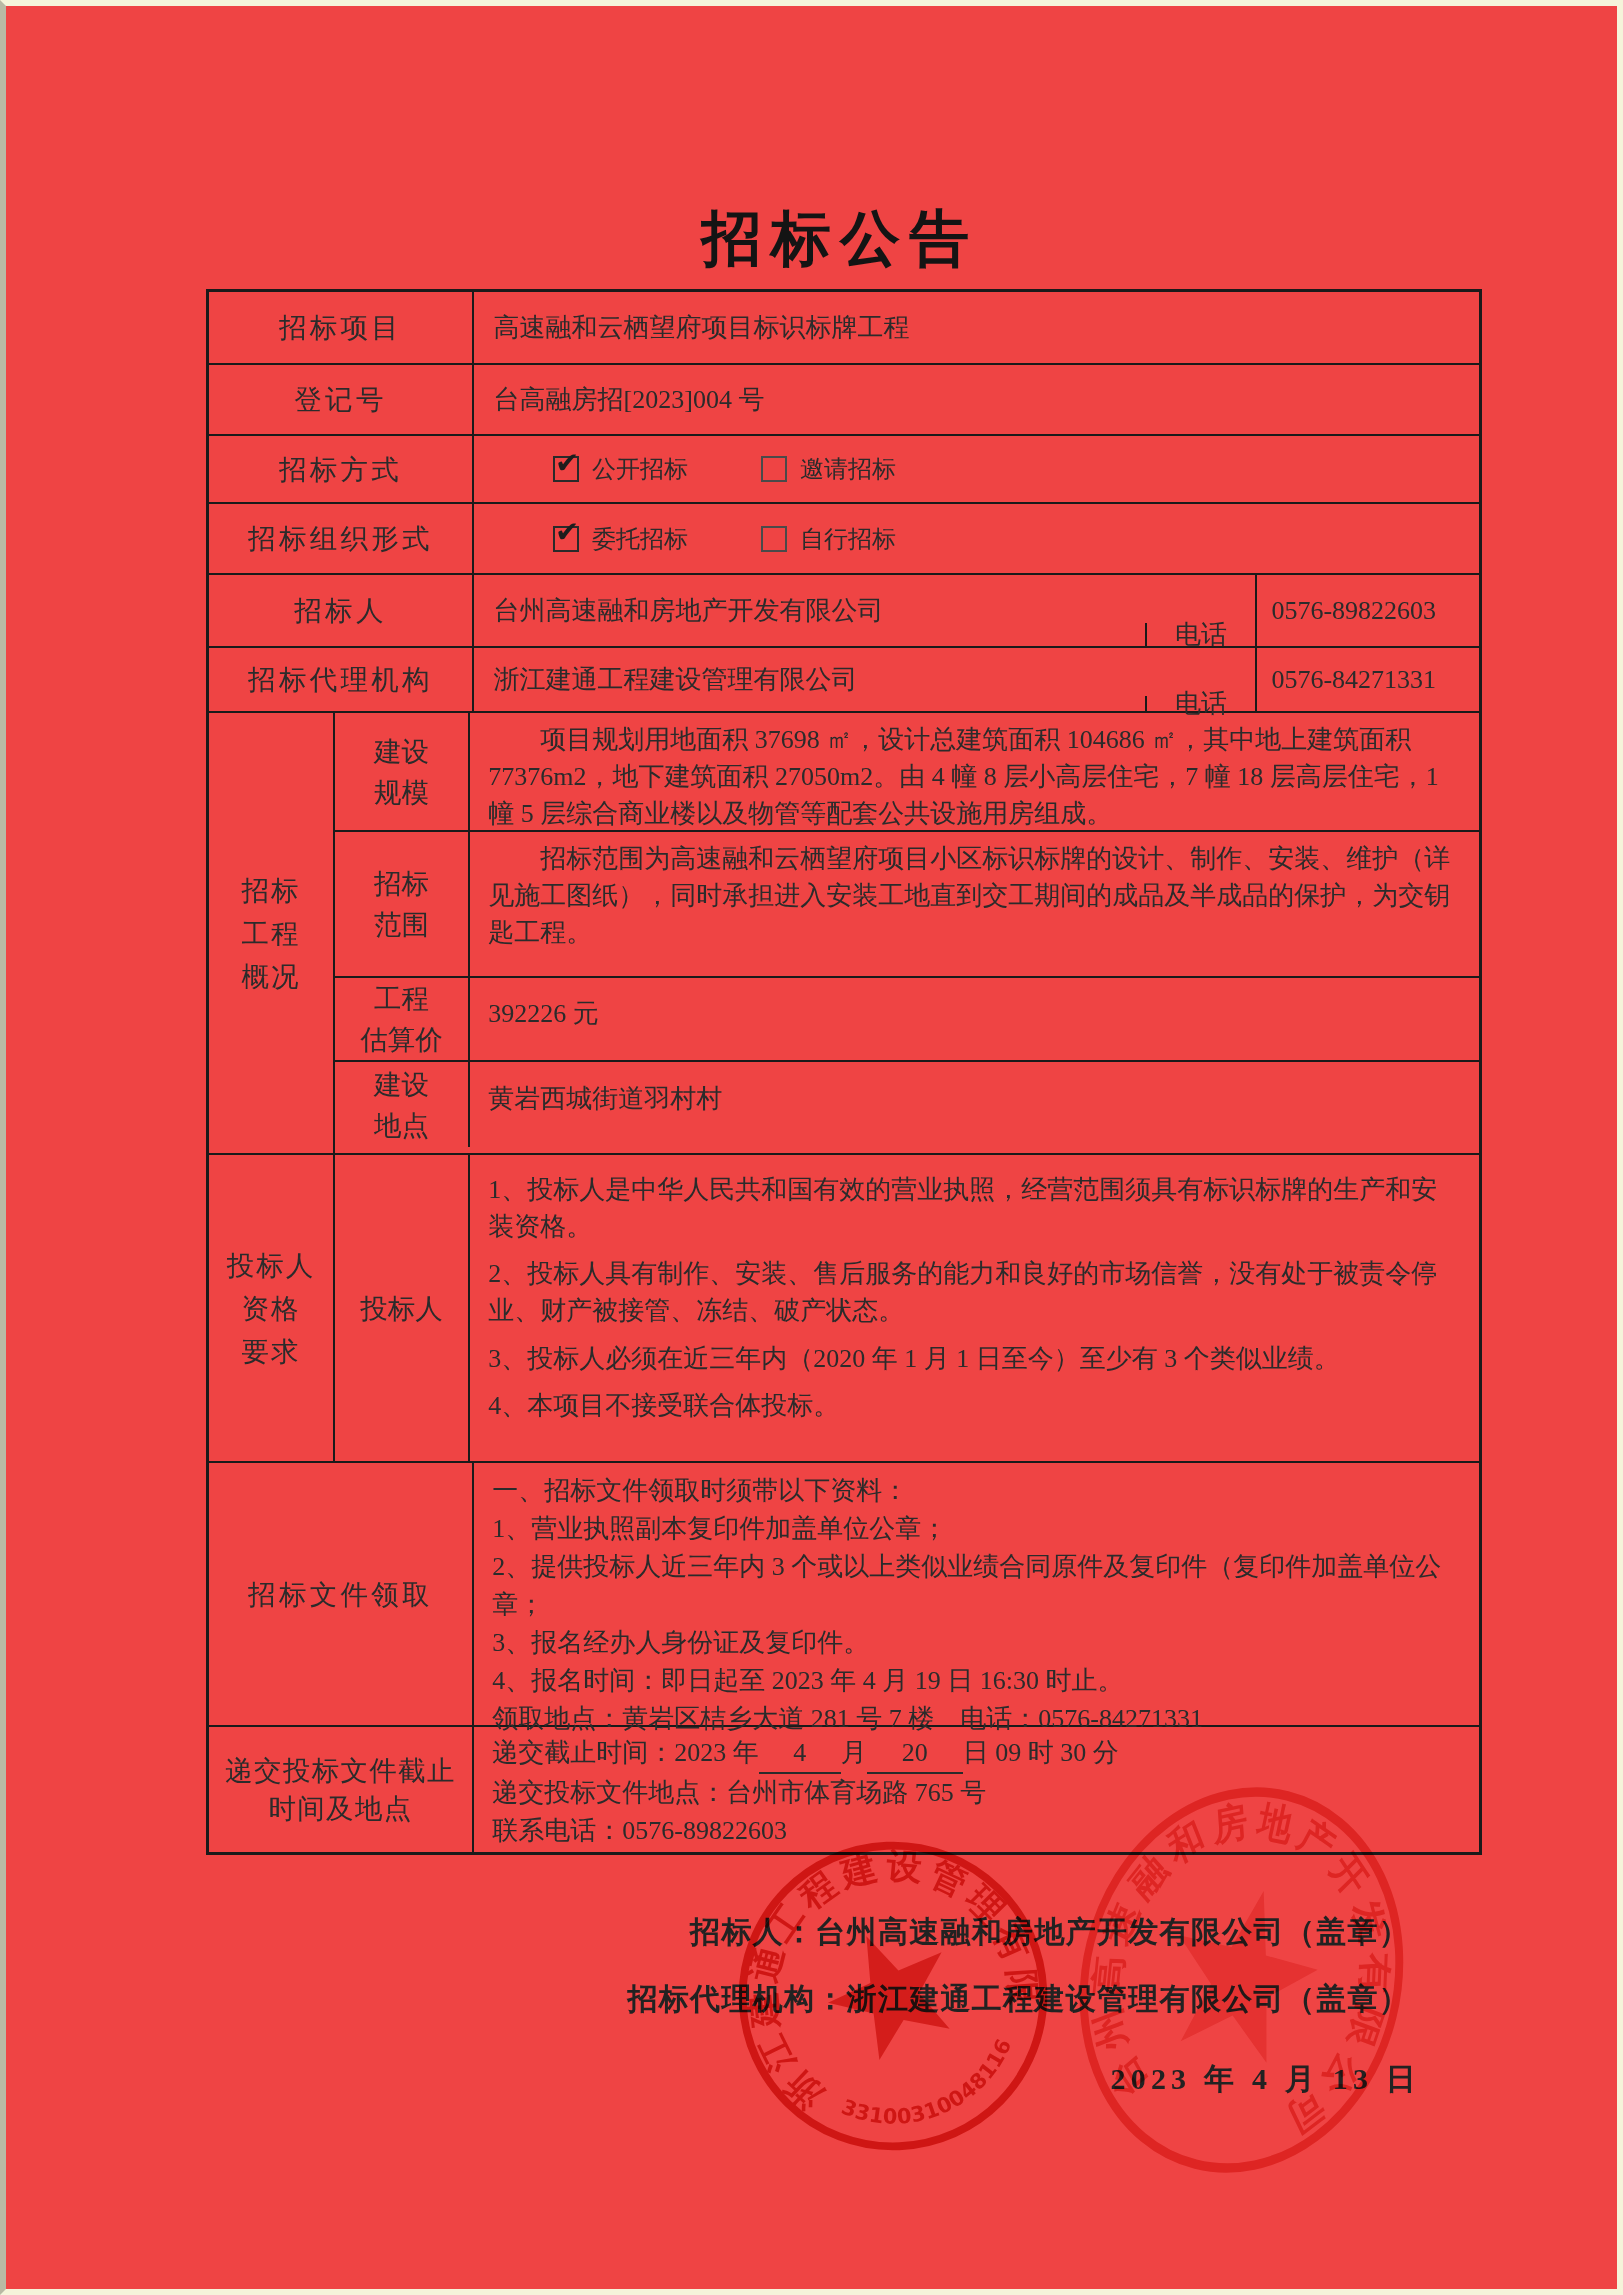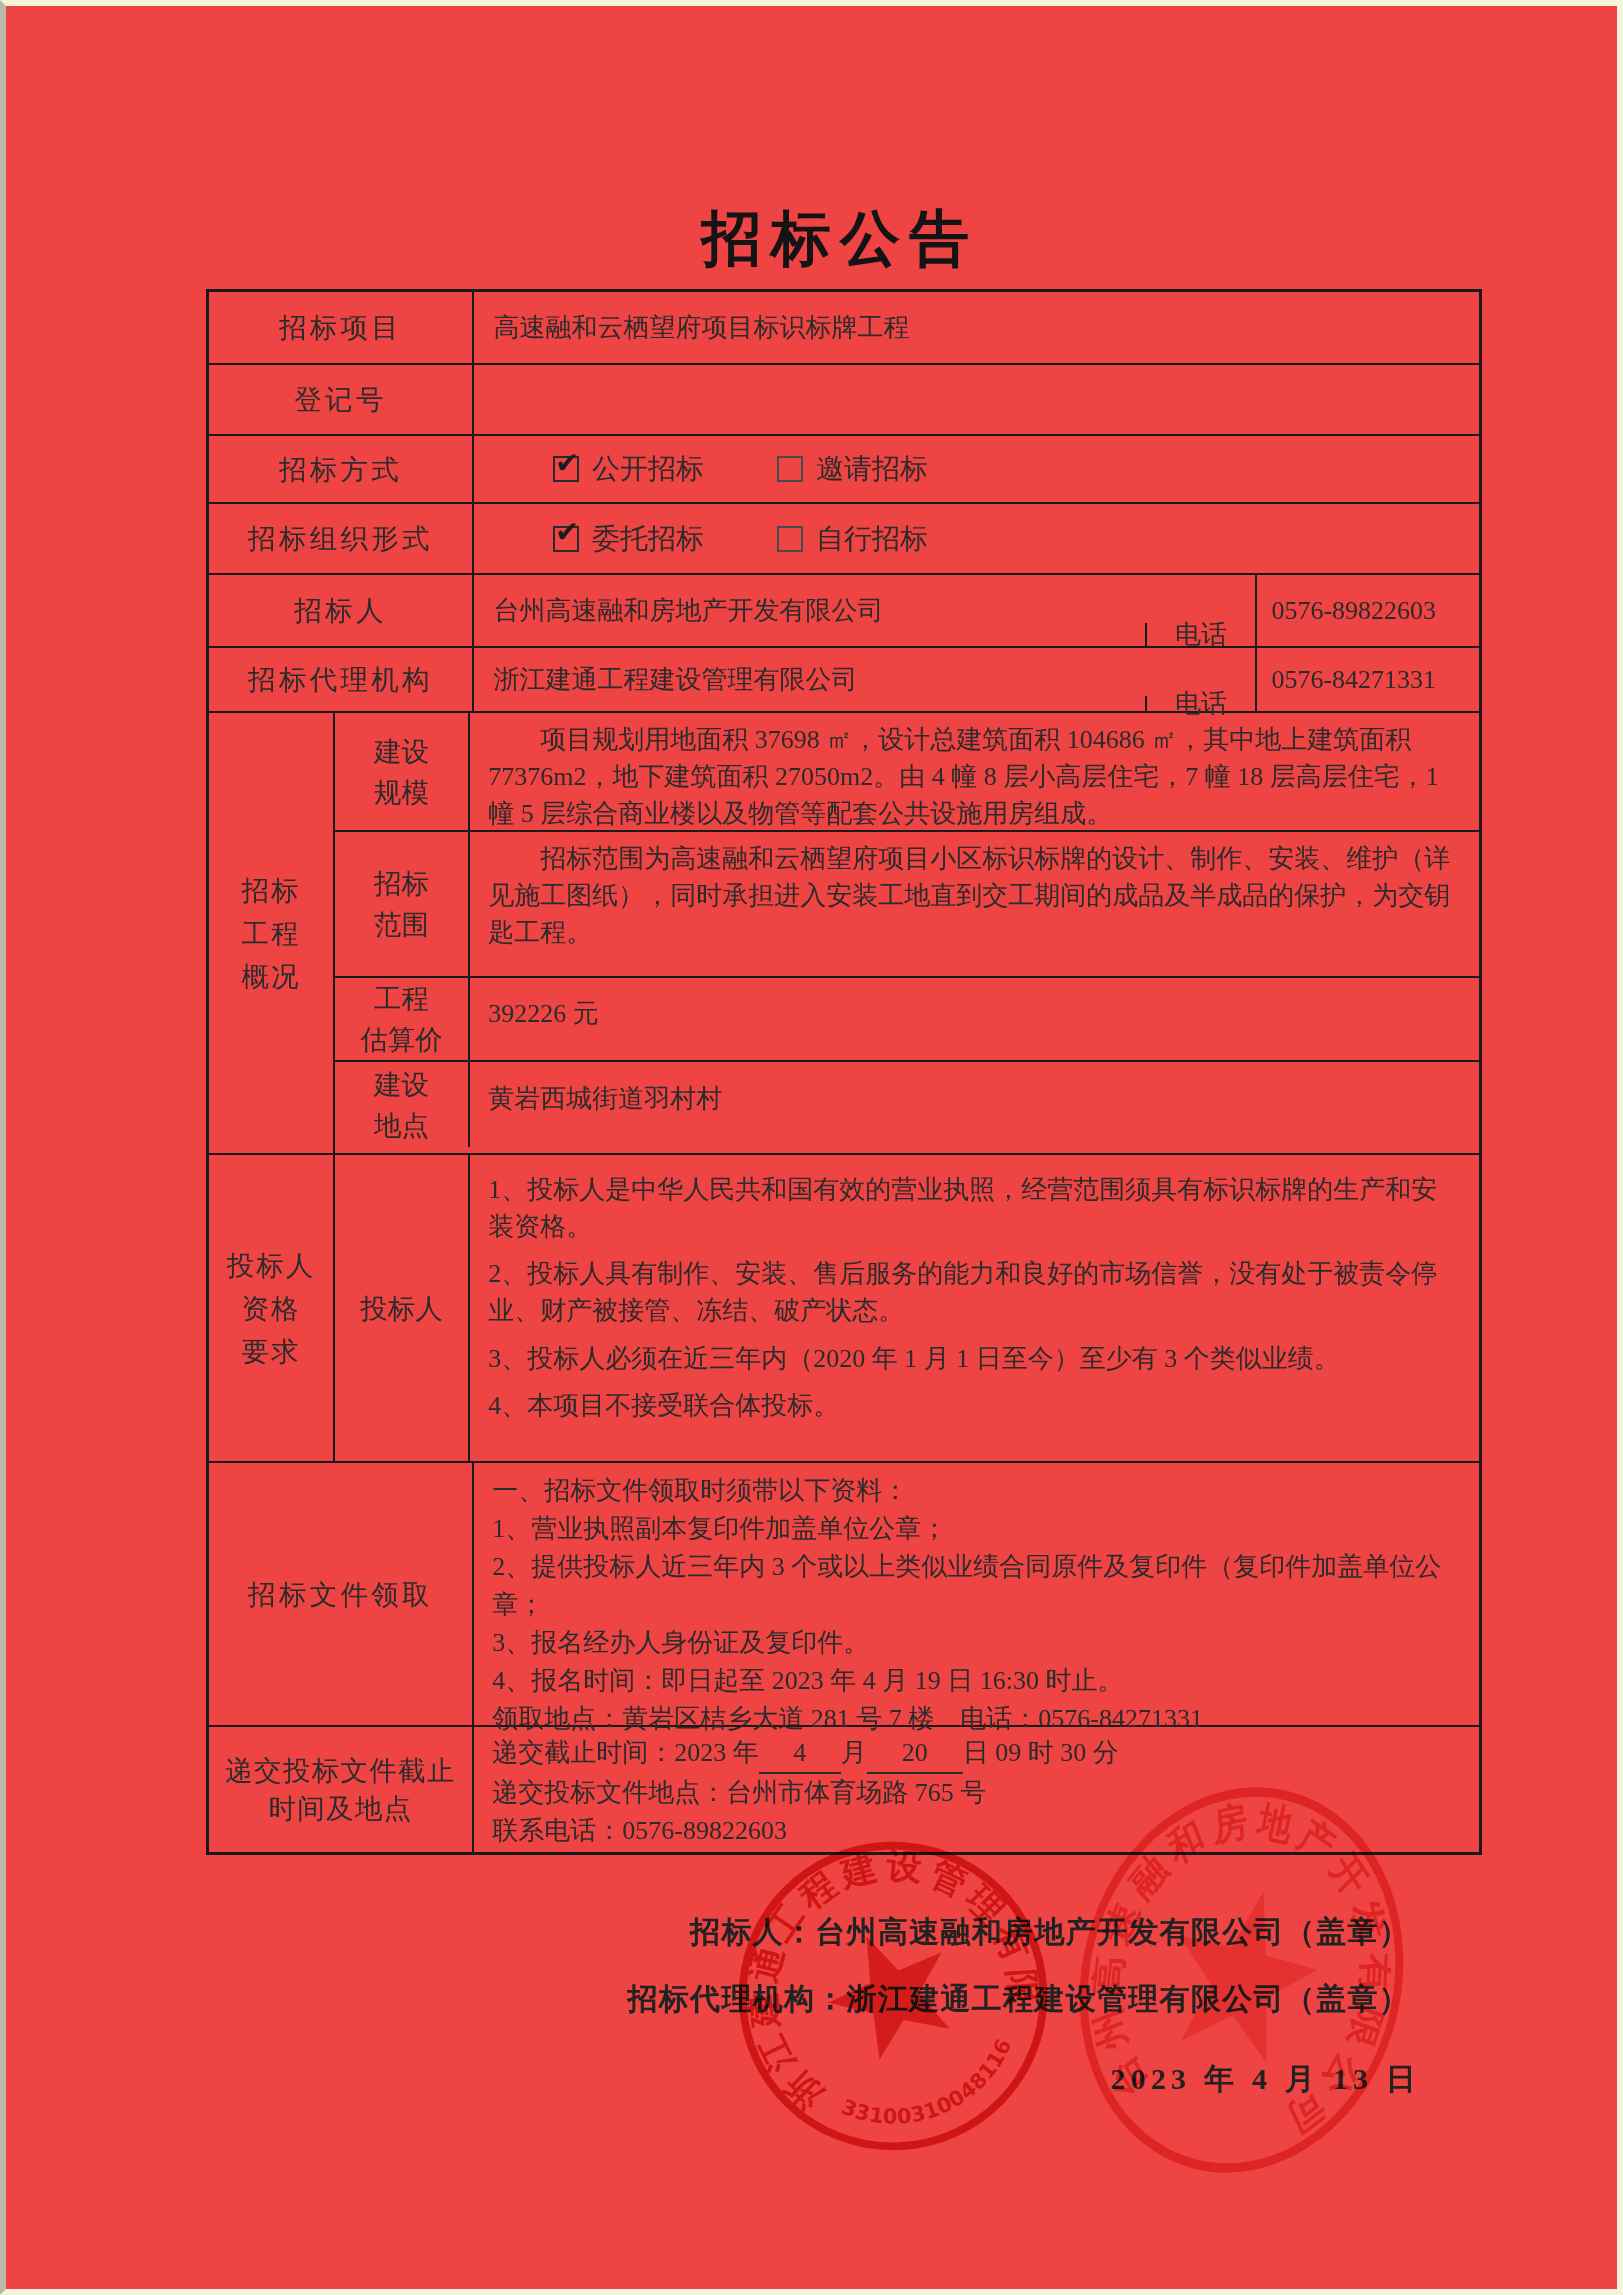--- a/index.html
+++ b/index.html
@@ -44,21 +44,21 @@
   .chkgap{width:47px;}
   .box{
     width:22px;height:22px;border:2px solid #2a2a2a;display:inline-flex;
     align-items:center;justify-content:center;position:relative;flex:0 0 auto;
   }
   .box .tick{
     font-family:"DejaVu Sans",sans-serif;font-weight:700;font-size:29px;
     line-height:1;color:#1d1d1d;position:absolute;left:0px;top:-9.2px;
   }
   .box.empty{border-color:#4a4a4a;}
-  .opt{font-size:28px;}
+  .opt{font-size:24px;}
   .u{display:inline-block;min-width:38px;padding:0 22px;text-align:center;border-bottom:2px solid #2b2b2b;}
   .f1,.f2{position:absolute;left:196px;width:1208px;text-align:right;font-size:30px;font-weight:700;letter-spacing:1.3px;color:#222;}
   .f1{top:1906px;}
   .f2{top:1973px;}
   .fdate{position:absolute;left:196px;top:2053px;width:1219px;text-align:right;font-size:30px;font-weight:600;letter-spacing:5.2px;color:#222;}
   .stamp{position:absolute;mix-blend-mode:multiply;pointer-events:none;}
   .stamp svg{display:block;}
   .stamp-left{left:717px;top:1820px;transform:rotate(-24deg);opacity:0.88;}
   .stamp-right{left:1059px;top:1771px;transform:rotate(14deg);opacity:0.78;}
   .sealtxt{font-family:"DejaVu Sans","Liberation Sans",sans-serif;font-weight:700;}
@@ -72,20 +72,21 @@
 
   <div class="tbl">
 
     <div class="r first" style="height:71px;">
       <div class="lc">招标项目</div>
       <div class="vc">高速融和云栖望府项目标识标牌工程</div>
     </div>
 
     <div class="r" style="height:71px;">
       <div class="lc">登记号</div>
+      <div class="vc">台高融房招[2023]004 号</div>
     </div>
 
     <div class="r" style="height:68px;">
       <div class="lc">招标方式</div>
       <div class="vc chkrow">
         <span class="box">
             <span class="tick">✔</span>
           </span>
         <span class="opt">公开招标</span>
         <span class="chkgap"></span>

